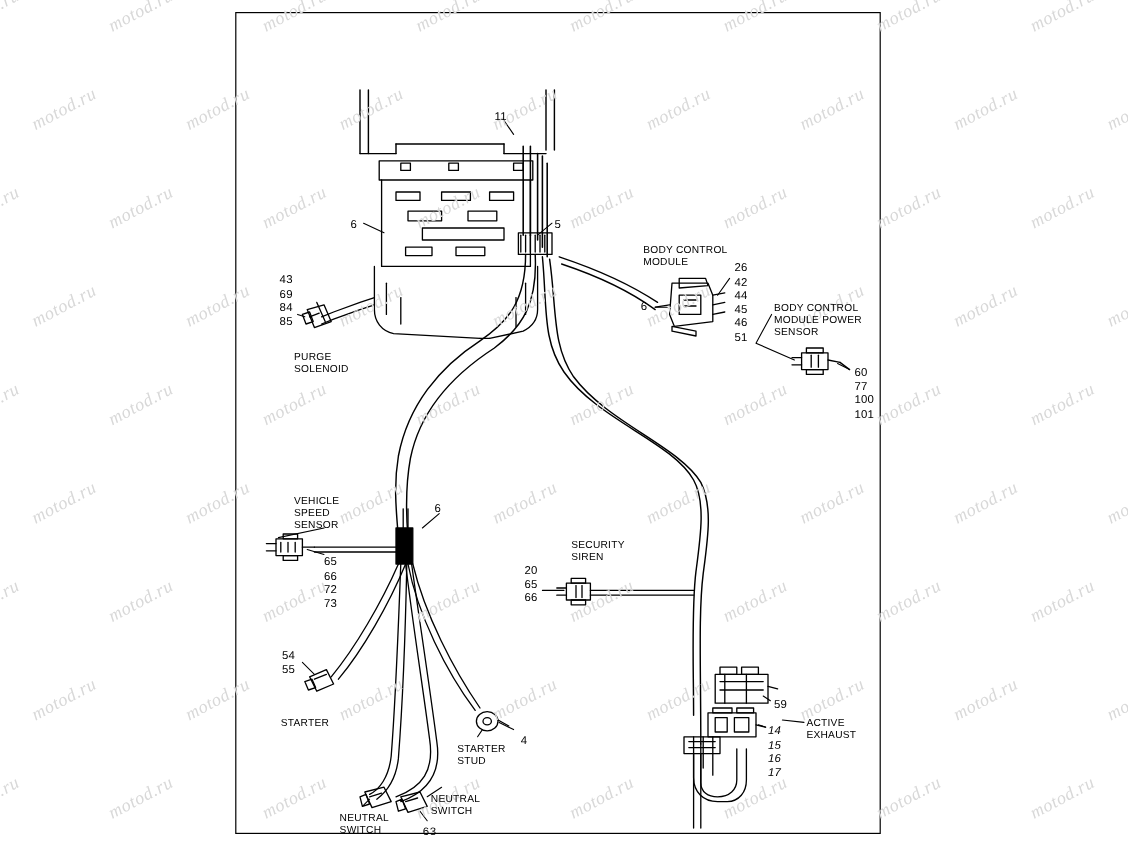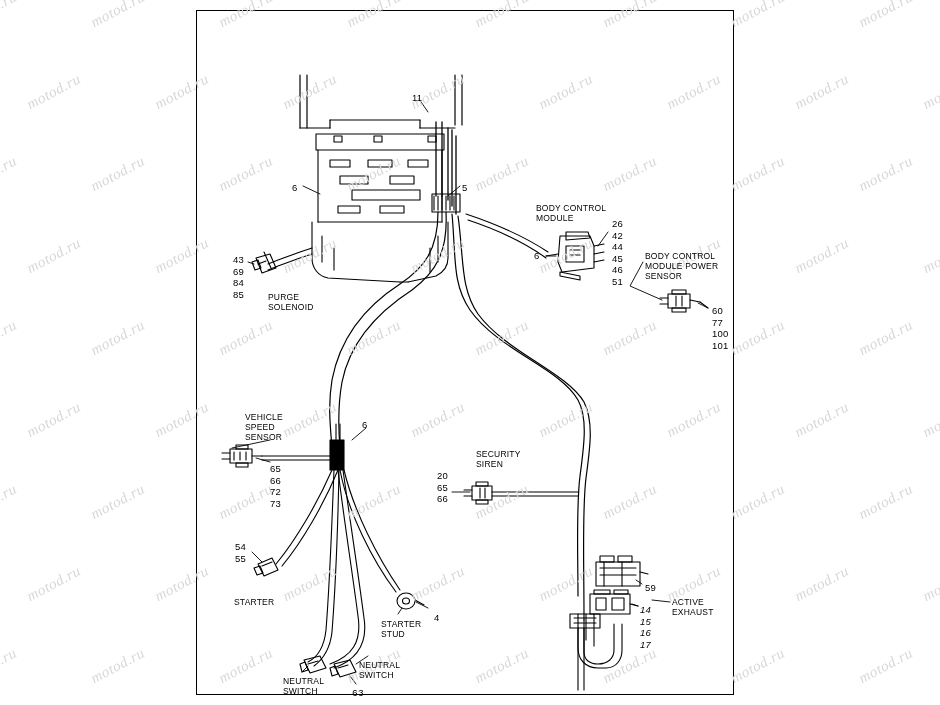--- a/index.html
+++ b/index.html
@@ -392,25 +392,25 @@
         <path d="M638,606 L632,604"></path>
         <path d="M670,602 L652,600"></path>
       </g>
     </g>
   </svg>
 
   <div id="labels">
       <div class="lbl num" style="left: 412px; top: 92px;">11</div>
       <div class="lbl num" style="left: 292px; top: 182px;">6</div>
       <div class="lbl num" style="left: 462px; top: 182px;">5</div>
-      <div class="lbl num" style="left: 233px; top: 228px; margin-top: 26px;">43
+      <div class="lbl num" style="left: 233px; top: 228px;">43
 69
 84
 85</div>
-      <div class="lbl" style="left: 245px; top: 292px; margin-left: 23px;">PURGE
+      <div class="lbl" style="left: 245px; top: 292px;">PURGE
 SOLENOID</div>
       <div class="lbl" style="left: 536px; top: 203px;">BODY CONTROL
 MODULE</div>
       <div class="lbl num" style="left: 534px; top: 250px;">6</div>
       <div class="lbl num" style="left: 612px; top: 218px;">26
 42
 44
 45
 46
 51</div>

